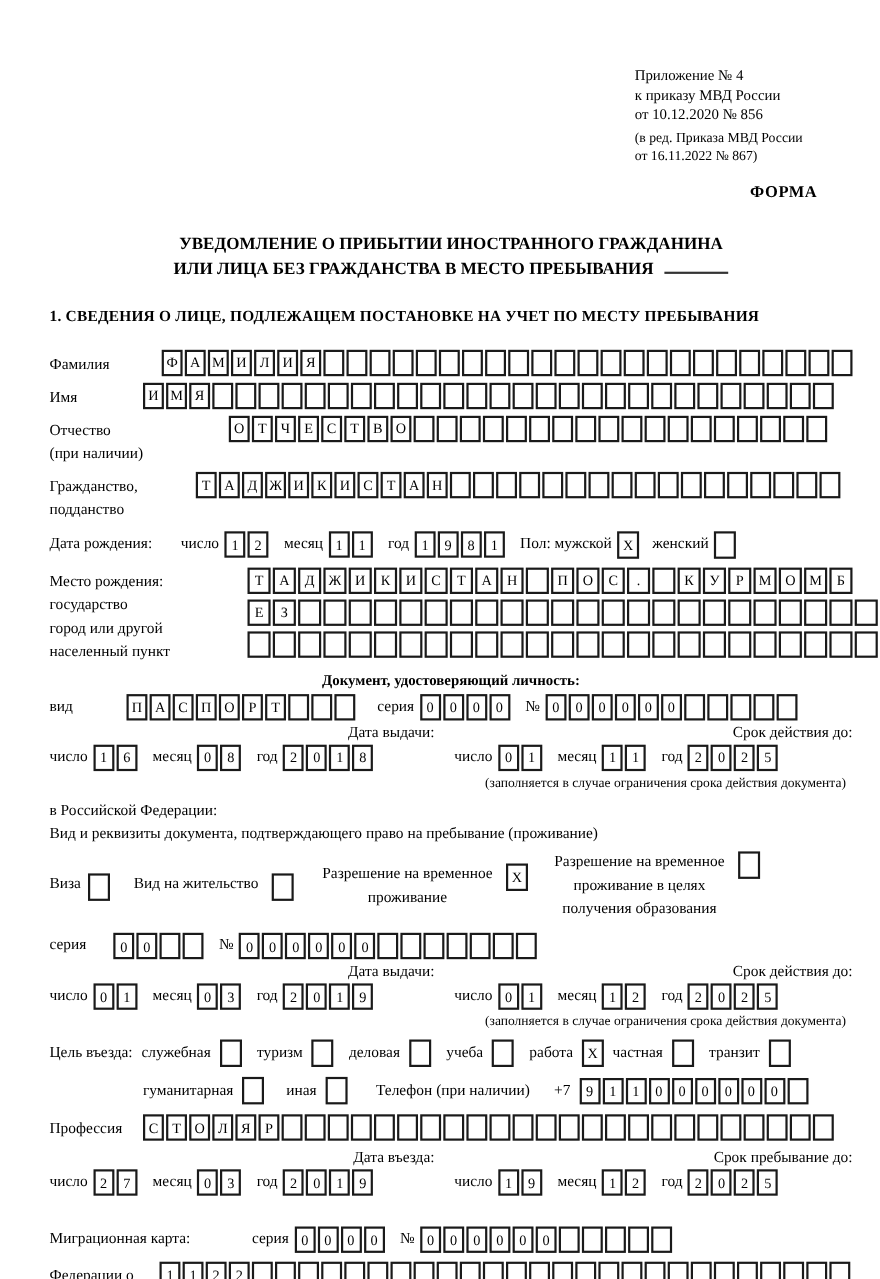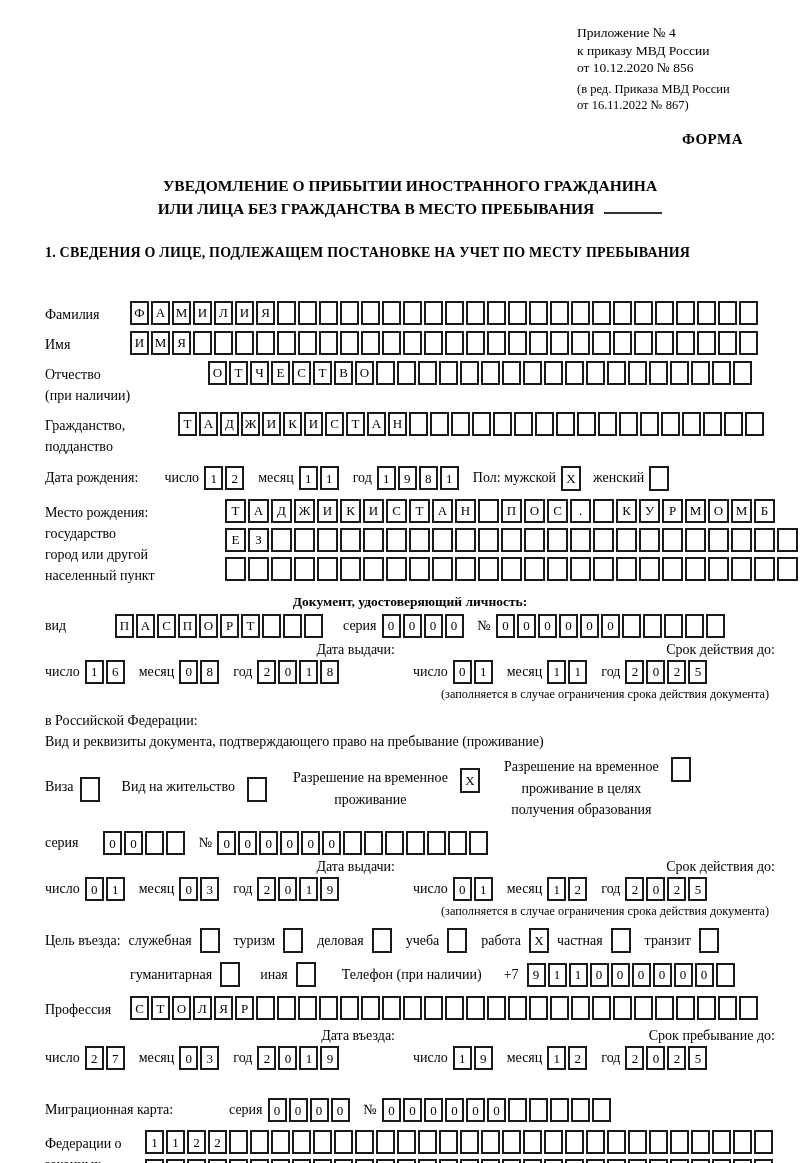--- a/index.html
+++ b/index.html
@@ -1,16 +1,16 @@
 <!DOCTYPE html>
 <html><head>
 <meta charset="utf-8">
 <style>
   html,body{margin:0;padding:0;background:#fff;}
-  .page{width:800px;height:1163px;box-sizing:border-box;padding:24px 25px 0 45px;
+  .page{width:800px;height:1163px;box-sizing:border-box;padding:60px 25px 0 45px;
         font-family:"Liberation Serif",serif;color:#000;position:relative;overflow:hidden;}
   .hdr{width:190px;margin-left:auto;margin-right:8px;font-size:13.5px;line-height:1.3;}
   .hdr .sm{font-size:12.5px;}
   .hdr .gap{height:4px;}
   .forma{text-align:right;padding-right:32px;font-weight:bold;font-size:15px;margin-top:18px;letter-spacing:.5px;}
   .title{text-align:center;font-weight:bold;font-size:15.5px;margin-top:26px;line-height:1.5;}
   .title-underline{display:inline-block;width:58px;border-bottom:2px solid #333;height:.85em;margin-left:10px;}
   .sec1{font-weight:bold;font-size:14px;margin-top:24px;letter-spacing:.2px;}
   .row{display:flex;align-items:flex-start;margin-top:6px;}
   .lbl{font-size:14px;padding-top:3px;flex-shrink:0;line-height:1.5;}
@@ -55,21 +55,21 @@
 
   <div class="forma">ФОРМА</div>
 
   <div class="title">
     <div>УВЕДОМЛЕНИЕ О ПРИБЫТИИ ИНОСТРАННОГО ГРАЖДАНИНА</div>
     <div><span>ИЛИ ЛИЦА БЕЗ ГРАЖДАНСТВА В МЕСТО ПРЕБЫВАНИЯ</span><span class="title-underline"></span></div>
   </div>
 
   <div class="sec1">1. СВЕДЕНИЯ О ЛИЦЕ, ПОДЛЕЖАЩЕМ ПОСТАНОВКЕ НА УЧЕТ ПО МЕСТУ ПРЕБЫВАНИЯ</div>
 
-  <div class="row" style="margin-top:40px;">
+  <div class="row" style="margin-top:21px;gap:17px;">
     <div class="lbl" style="width:85px;">Фамилия</div>
     <div class="cells">
         <span class="cell">Ф</span>
         <span class="cell">А</span>
         <span class="cell">М</span>
         <span class="cell">И</span>
         <span class="cell">Л</span>
         <span class="cell">И</span>
         <span class="cell">Я</span>
         <span class="cell"></span>

